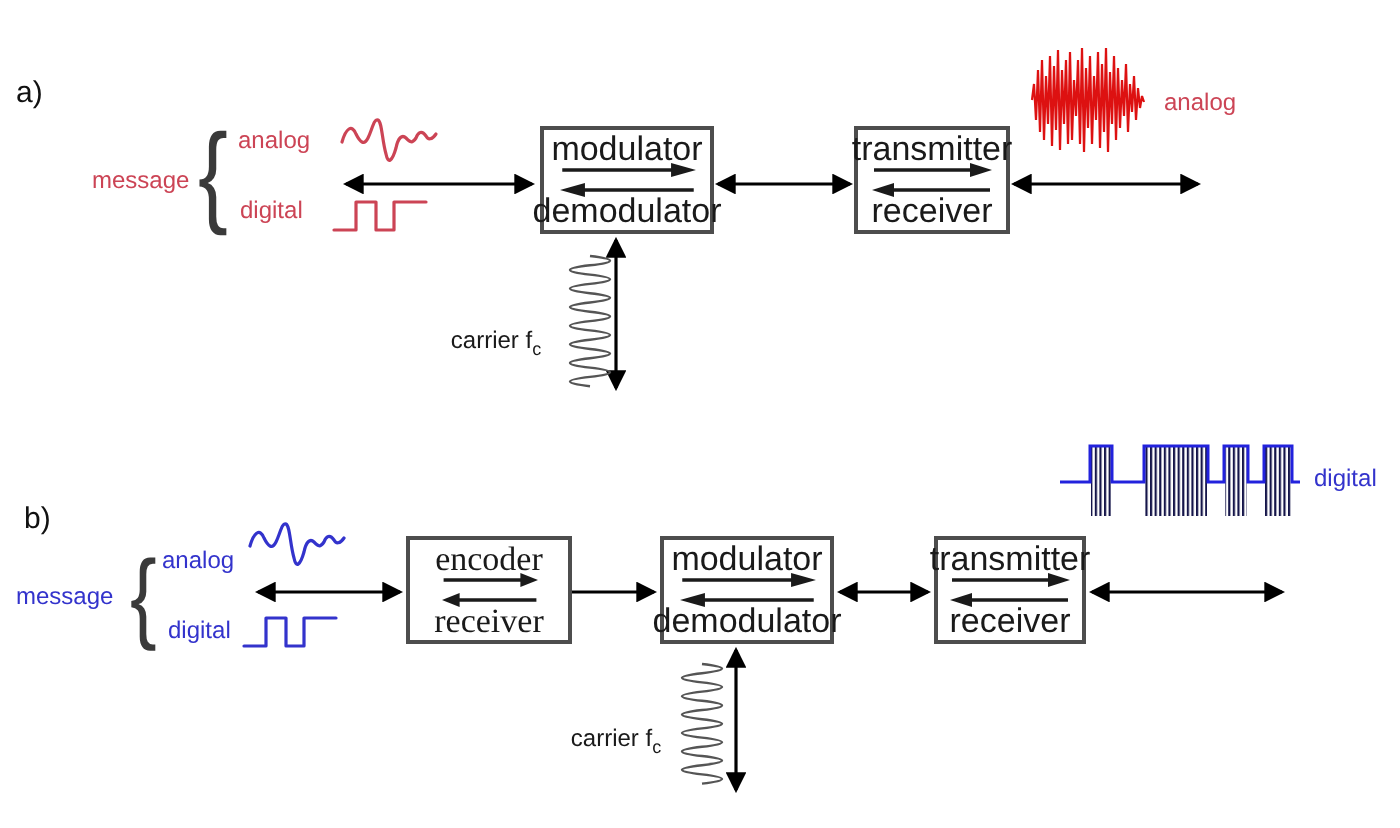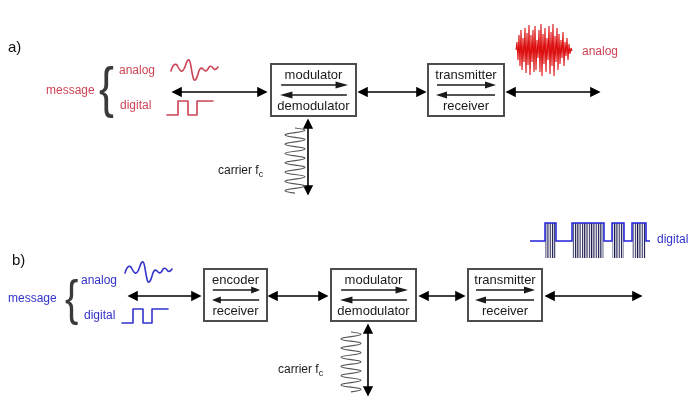--- a/index.html
+++ b/index.html
@@ -8,26 +8,26 @@
     font-family:"Liberation Sans", sans-serif;color:#1a1a1a;
   }
   #canvas{position:absolute;left:0;top:0;}
   .lbl{position:absolute;font-size:12px;line-height:13px;white-space:nowrap;}
   .sec{font-size:15px;color:#111;}
   .red{color:#cc4455;}
   .blue{color:#3333cc;}
   .brace{position:absolute;color:#3a3a3a;font-weight:400;transform:scaleX(0.8);transform-origin:left top;}
   .brace-a{left:99px;top:59px;font-size:56px;line-height:56px;}
   .brace-b{left:65px;top:273px;font-size:50px;line-height:50px;}
-  .carrier{text-align:left;}
+  .carrier{text-align:center;}
   .carrier sub{font-size:9px;line-height:0;}
   .box{
     position:absolute;border:2px solid #4d4d4d;background:#ffffff;box-sizing:border-box;
     display:flex;flex-direction:column;align-items:center;justify-content:space-between;
-    padding:3px 2px;font-size:13px;line-height:13px;color:#1a1a1a;
+    padding:3px 2px;font-size:17px;line-height:13px;color:#1a1a1a;
   }
   .iarrows{display:flex;flex-direction:column;align-items:center;gap:2px;}
   .iarrow{display:block;height:8px;}
   .iarrow line{stroke:#1a1a1a;stroke-width:1.7;}
   .iarrow polygon{fill:#1a1a1a;}
   .flip{transform:scaleX(-1);}
   .w68{width:68px;} .w60{width:60px;} .w48{width:48px;}
   .conn{stroke:#000000;stroke-width:1.6;}
   .coil{fill:none;stroke-width:1.2;}
   .wave{fill:none;stroke-width:1.6;stroke-linejoin:round;stroke-linecap:round;}
@@ -128,21 +128,21 @@
   <div class="lbl carrier" style="left:218px;top:164px;width:60px;">
     <span>carrier f</span><sub>c</sub>
   </div>
 
   <div class="lbl sec" style="left:12px;top:253px;">b)</div>
   <div class="lbl blue" style="left:8px;top:292px;">message</div>
   <div class="brace brace-b">{</div>
   <div class="lbl blue" style="left:81px;top:274px;">analog</div>
   <div class="lbl blue" style="left:84px;top:309px;">digital</div>
 
-  <div class="box" style="left:203px;top:268px;width:65px;height:54px;">
+  <div class="box" style="left:203px;top:268px;width:83px;height:54px;font-family:Liberation Serif, serif;">
     <span>encoder</span>
     <span class="iarrows">
       <svg class="iarrow w48" viewBox="0 0 60 8" preserveAspectRatio="none">
           <line x1="1" y1="4" x2="50" y2="4"></line>
           <polygon points="60,4 49,0.5 49,7.5"></polygon>
         </svg>
       <svg class="iarrow w48 flip" viewBox="0 0 60 8" preserveAspectRatio="none">
           <line x1="1" y1="4" x2="50" y2="4"></line>
           <polygon points="60,4 49,0.5 49,7.5"></polygon>
         </svg>

